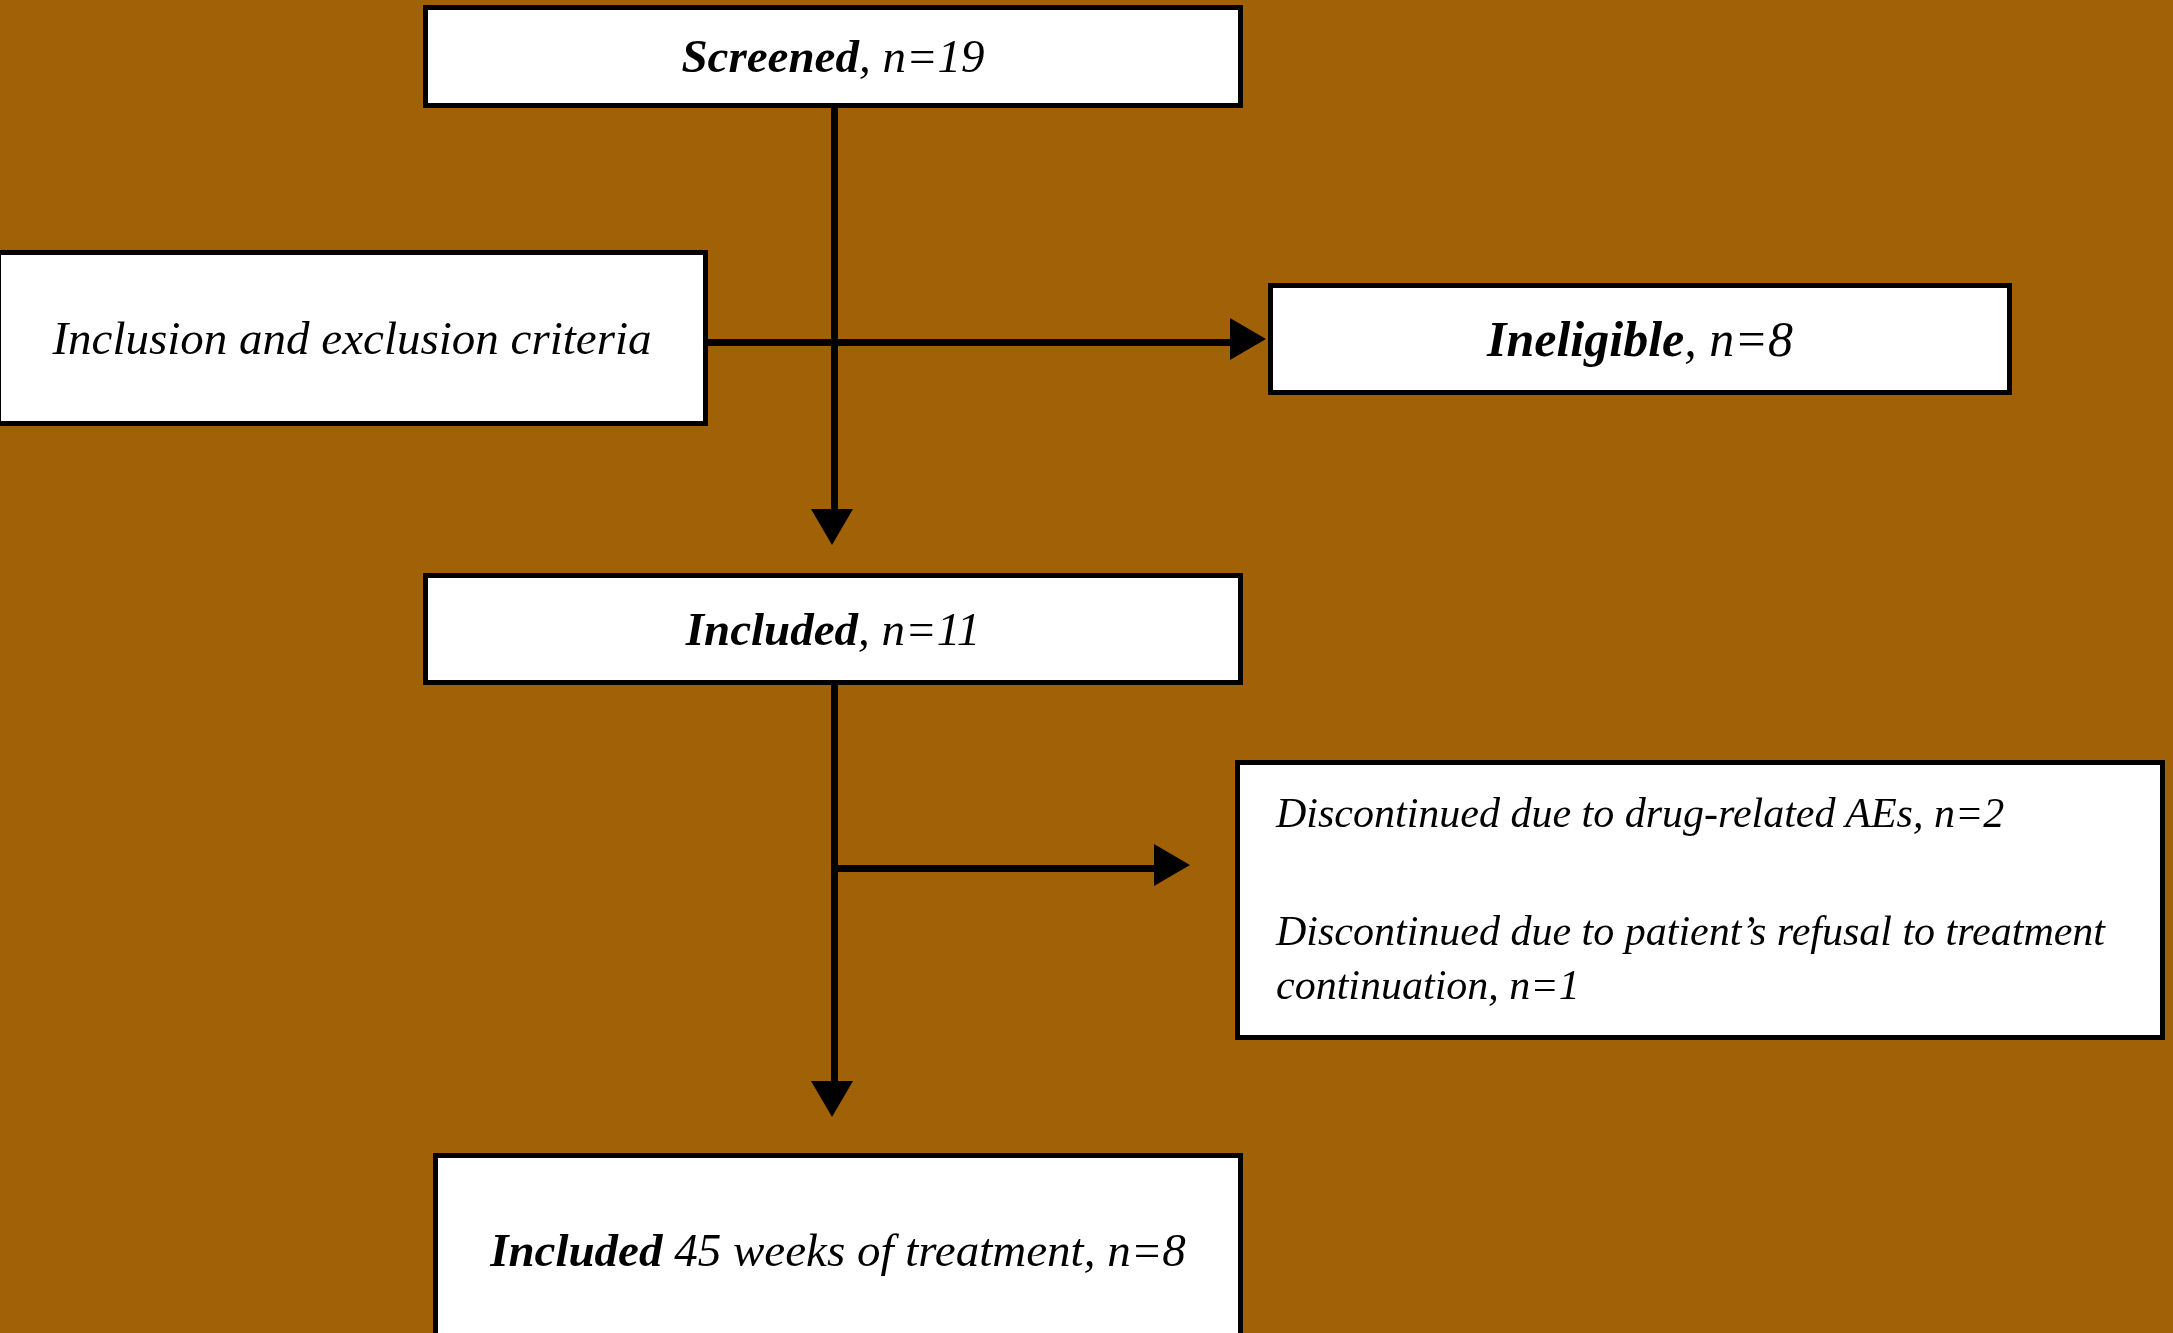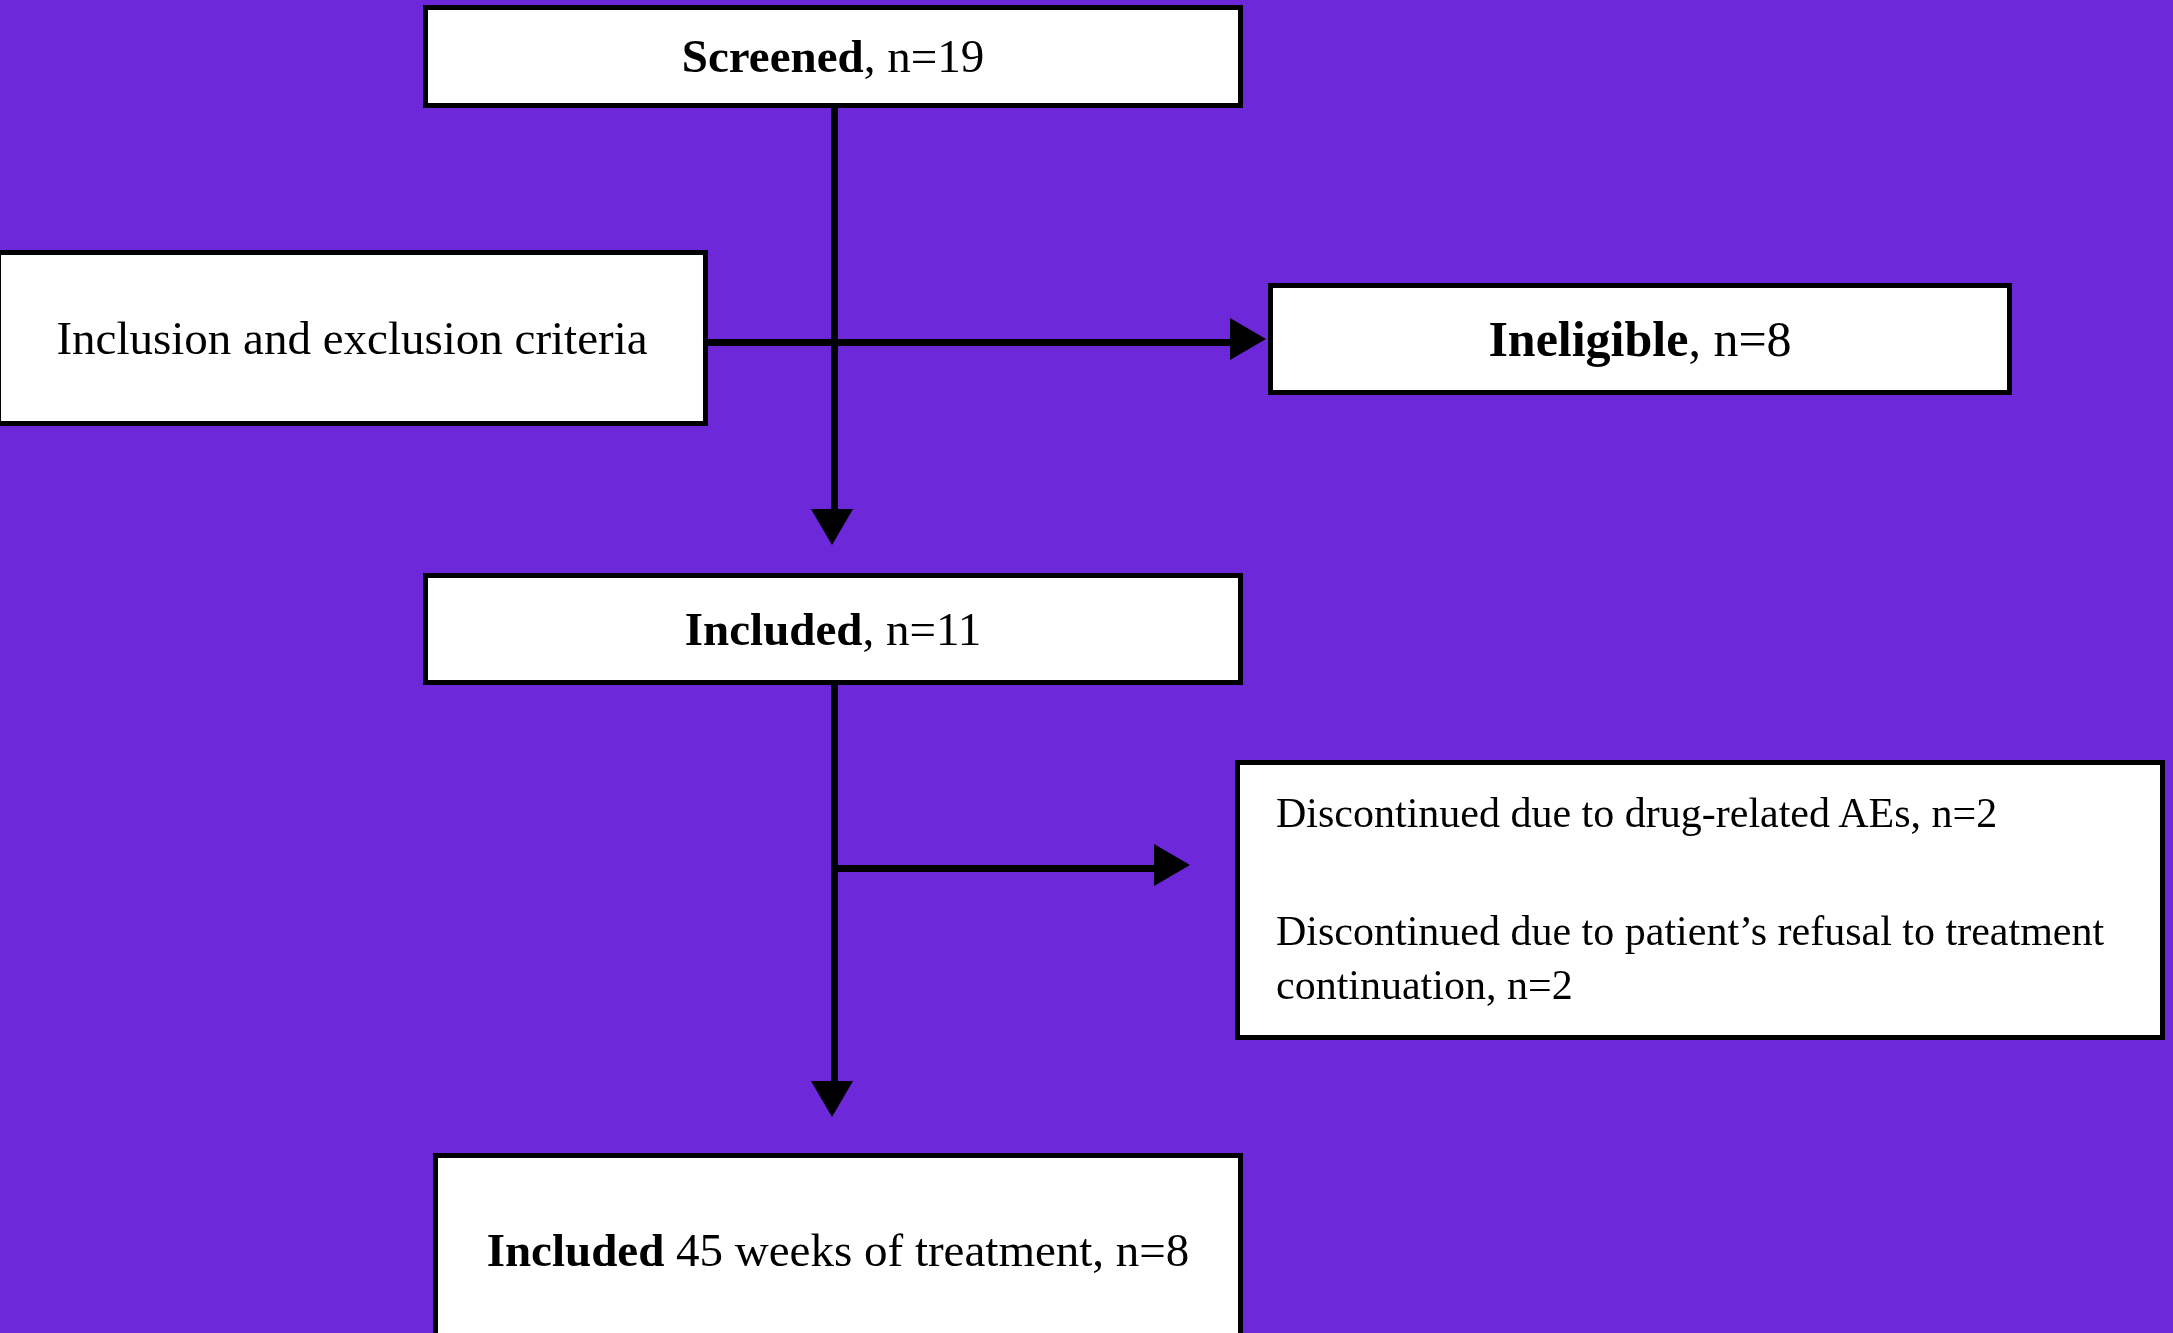--- a/index.html
+++ b/index.html
@@ -4,24 +4,25 @@
 <style>
   html, body {
     margin: 0;
     padding: 0;
     background: #ffffff;
   }
   #canvas {
     position: relative;
     width: 2173px;
     height: 1333px;
-    background: #6d28d9;
+    background: #a16207;
     overflow: hidden;
     font-family: "Liberation Serif", "DejaVu Serif", serif;
     color: #000000;
+    font-style: italic;
   }
   .node {
     position: absolute;
     box-sizing: border-box;
     border: 5px solid #000000;
     background: #ffffff;
     display: flex;
     align-items: center;
     justify-content: center;
     line-height: 1.28;
@@ -121,21 +122,21 @@
   </div>
 
   <div class="node" id="node-included">
     <span class="txt"><b>Included</b><span>, n=11</span></span>
   </div>
 
   <div class="node left" id="node-disc">
     <span class="txt">
       <p class="disc-line">Discontinued due to drug-related AEs, n=2</p>
       <div class="disc-gap"></div>
-      <p class="disc-line">Discontinued due to patient’s refusal to treatment continuation, n=2</p>
+      <p class="disc-line">Discontinued due to patient’s refusal to treatment continuation, n=1</p>
     </span>
   </div>
 
   <div class="node" id="node-completed">
     <span class="txt"><b>Included</b><span> 45 weeks of treatment, n=8</span></span>
   </div>
 
 </div>
 
 </body></html>

